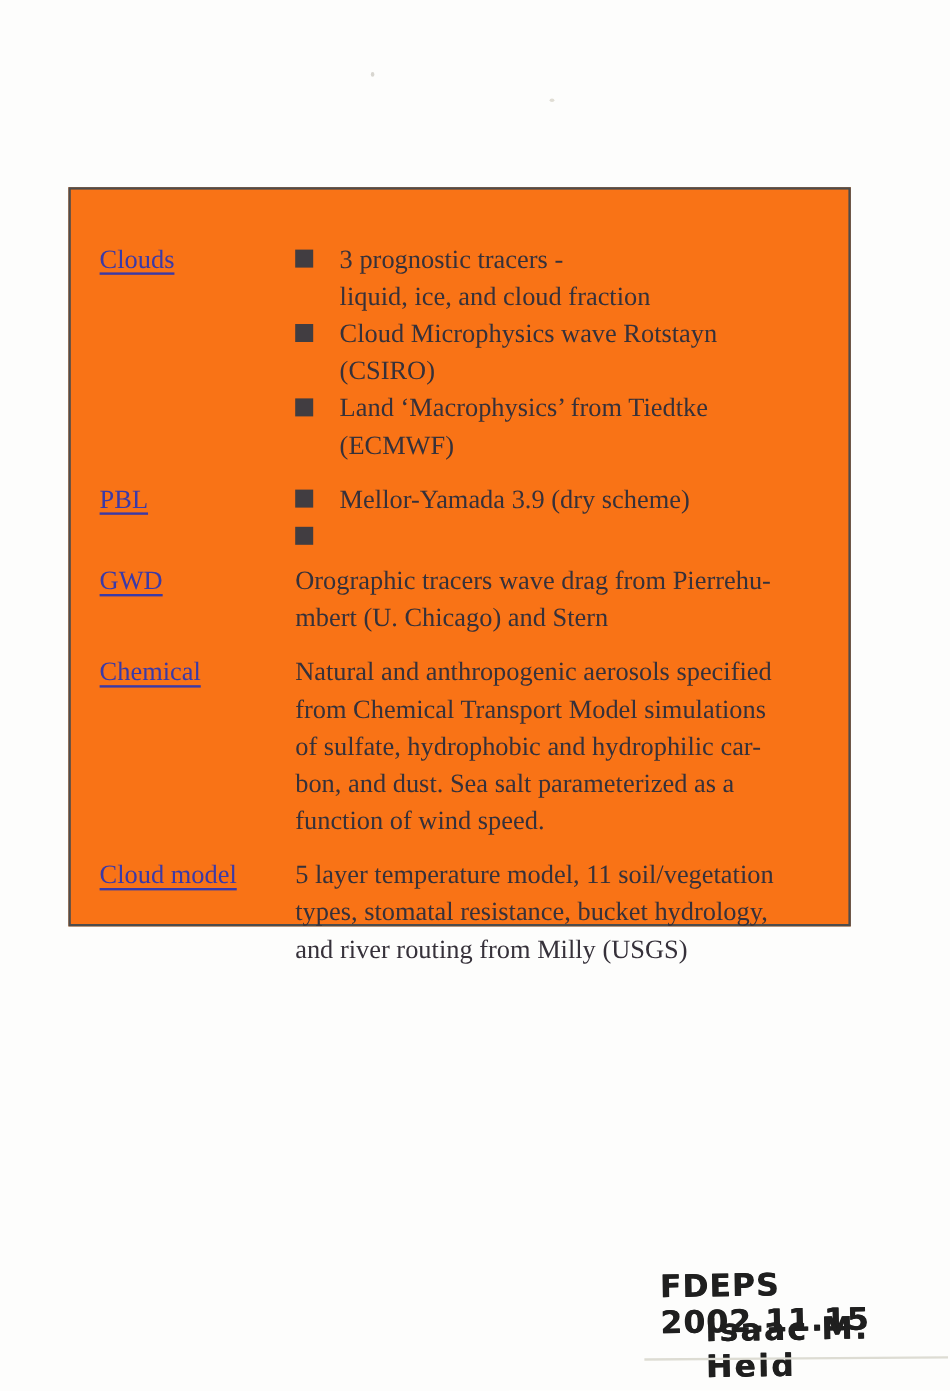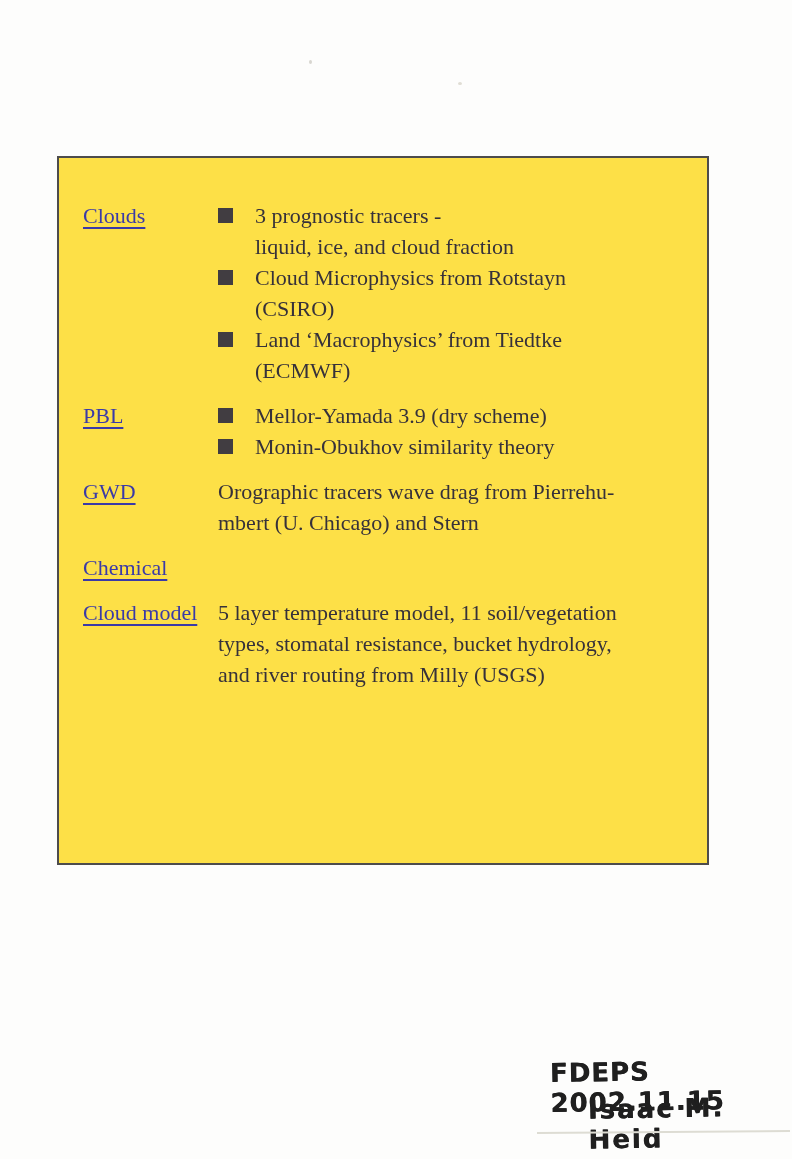--- a/index.html
+++ b/index.html
@@ -12,25 +12,25 @@
   }
   
   .speck { position: absolute; background: #d8d6d0; border-radius: 50%; }
   .speck.s1 { left: 309px; top: 60px;  width: 3px; height: 4px; }
   .speck.s2 { left: 458px; top: 82px;  width: 4px; height: 3px; background: #e0ddd4; }
   .speck.s3 { left: 62px;  top: 587px; width: 3px; height: 3px; background: #e2e0da; }
 
   .panel {
     position: absolute;
     left: 57px; top: 156px;
-    width: 652px; height: 709px;
+    width: 652px; height: 616px;
     border: 2px solid #4d4c4c;
     box-sizing: border-box;
     padding: 42px 0 0 24px;
-    background: #fde047;
+    background: #f97316;
   }
   .row {
     display: flex;
     align-items: flex-start;
     margin-bottom: 14px;
   }
   .term {
     flex: 0 0 135px;
     font-size: 22px;
     line-height: 31px;
@@ -39,20 +39,21 @@
     text-decoration-thickness: 1.5px;
     text-underline-offset: 4px;
     cursor: pointer;
   }
   .content {
     flex: 1 1 auto;
     max-width: 490px;
     color: #36313a;
     font-size: 22px;
     line-height: 31px;
+    margin-left: 28px;
   }
   .bullet-item { display: flex; align-items: flex-start; }
   .sq {
     flex: 0 0 15px;
     width: 15px; height: 15px;
     margin-top: 8px;
     margin-right: 22px;
     background: #413d41;
   }
   .btxt, .desc { white-space: pre-line; }
@@ -89,55 +90,61 @@
     <div class="row">
       <a class="term">Clouds</a>
       <div class="content">
         <div class="bullet-item">
           <span class="sq"></span>
           <span class="btxt">3 prognostic tracers -
 liquid, ice, and cloud fraction</span>
         </div>
         <div class="bullet-item">
           <span class="sq"></span>
-          <span class="btxt">Cloud Microphysics from Rotstayn
+          <span class="btxt">Cloud Microphysics wave Rotstayn
 (CSIRO)</span>
         </div>
         <div class="bullet-item">
           <span class="sq"></span>
           <span class="btxt">Land ‘Macrophysics’ from Tiedtke
 (ECMWF)</span>
         </div>
       </div>
     </div>
 
     <div class="row">
       <a class="term">PBL</a>
       <div class="content">
         <div class="bullet-item">
           <span class="sq"></span>
           <span class="btxt">Mellor-Yamada 3.9 (dry scheme)</span>
         </div>
         <div class="bullet-item">
           <span class="sq"></span>
-          <span class="btxt">Monin-Obukhov similarity theory</span>
         </div>
       </div>
     </div>
 
     <div class="row">
       <a class="term">GWD</a>
       <div class="content">
         <div class="desc">Orographic tracers wave drag from Pierrehu-
 mbert (U. Chicago) and Stern</div>
       </div>
     </div>
 
     <div class="row">
       <a class="term">Chemical</a>
+      <div class="content">
+        <div class="desc">Natural and anthropogenic aerosols specified
+from Chemical Transport Model simulations
+of sulfate, hydrophobic and hydrophilic car-
+bon, and dust. Sea salt parameterized as a
+function of wind speed.</div>
+      </div>
     </div>
 
     <div class="row">
       <a class="term">Cloud model</a>
       <div class="content">
         <div class="desc">5 layer temperature model, 11 soil/vegetation
 types, stomatal resistance, bucket hydrology,
 and river routing from Milly (USGS)</div>
       </div>
     </div>

